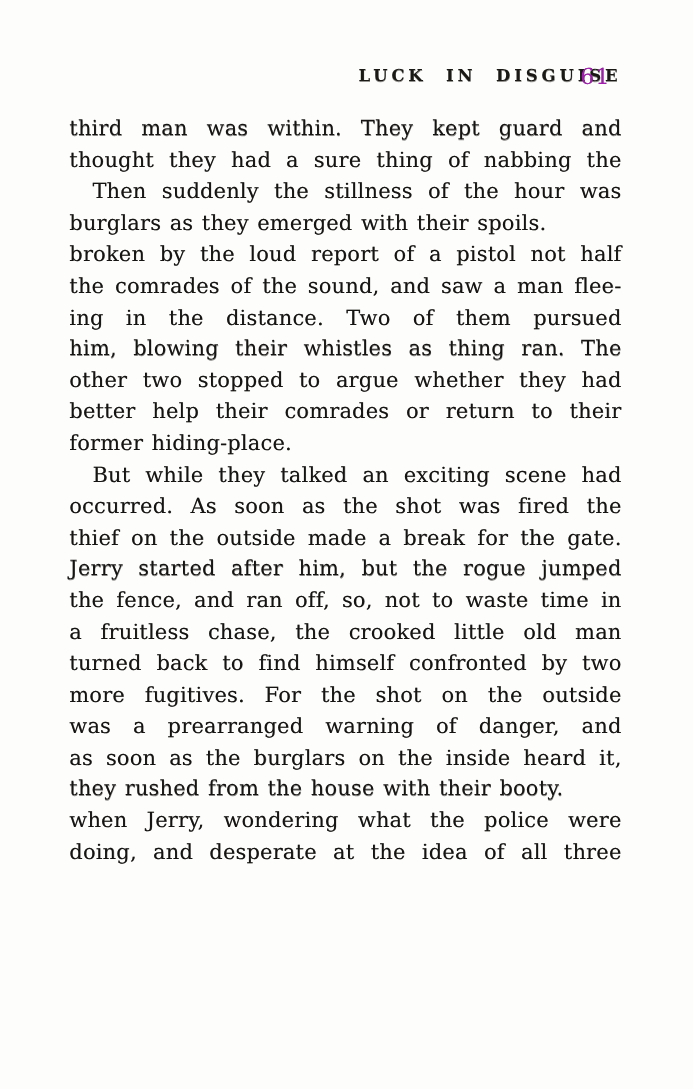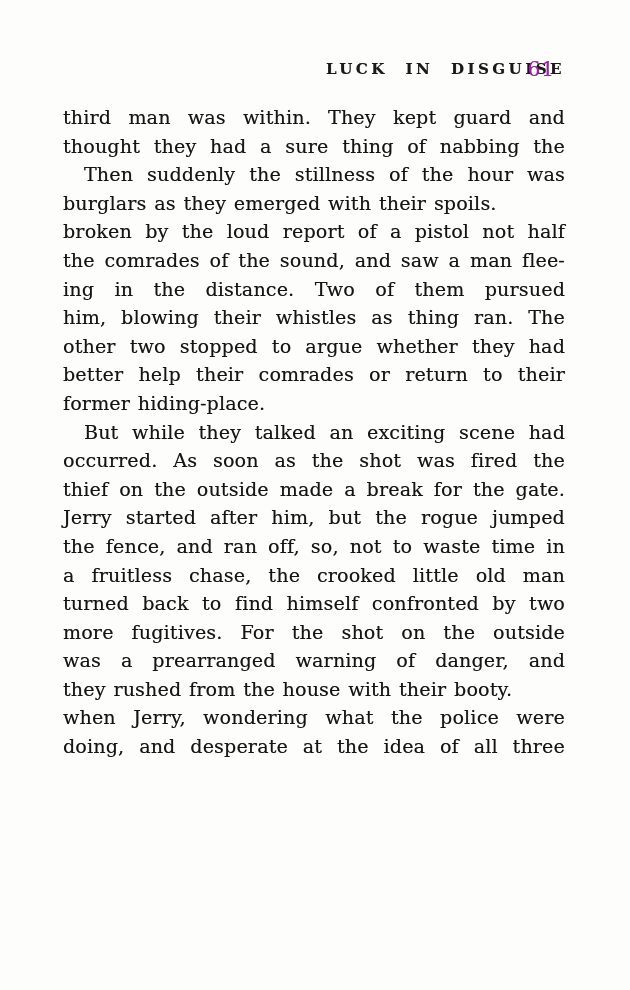--- a/index.html
+++ b/index.html
@@ -88,17 +88,18 @@
       <div class="line para-end">former hiding-place.</div>
       <div class="line indent">But while they talked an exciting scene had</div>
       <div class="line">occurred. As soon as the shot was fired the</div>
       <div class="line">thief on the outside made a break for the gate.</div>
       <div class="line">Jerry started after him, but the rogue jumped</div>
       <div class="line">the fence, and ran off, so, not to waste time in</div>
       <div class="line">a fruitless chase, the crooked little old man</div>
       <div class="line">turned back to find himself confronted by two</div>
       <div class="line">more fugitives. For the shot on the outside</div>
       <div class="line">was a prearranged warning of danger, and</div>
+      <div class="line">as soon as the burglars on the inside heard it,</div>
       <div class="line para-end">they rushed from the house with their booty.</div>
       <div class="line">when Jerry, wondering what the police were</div>
       <div class="line">doing, and desperate at the idea of all three</div>
     </div>
 </div>
 
 </body></html>

